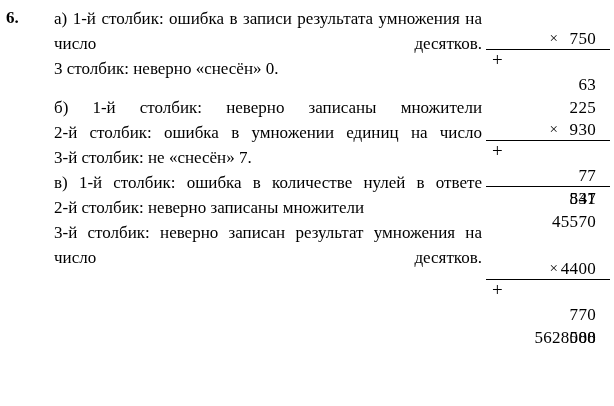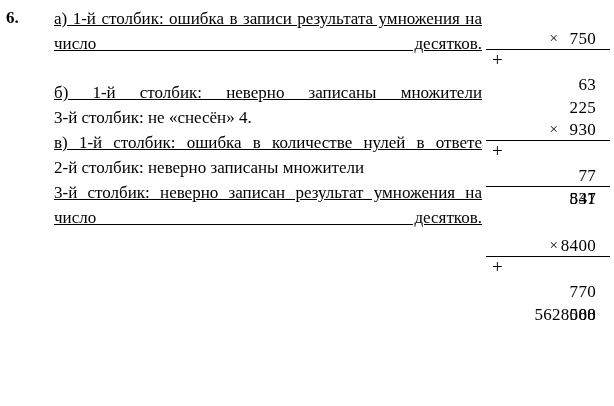--- a/index.html
+++ b/index.html
@@ -33,26 +33,25 @@
     top: 6px;
     width: 428px;
   }
   .para {
     font-size: 17px;
     line-height: 25px;
     text-align: justify;
     margin: 0;
   }
   .para.gap-before {
-    margin-top: 24px;
+    margin-top: 14px;
   }
   .para.justify-tight {
     text-align: justify;
     text-align-last: justify;
-    text-decoration: underline;
   }
   .calc-column {
     position: absolute;
     left: 486px;
     top: 4px;
     width: 124px;
     font-size: 17px;
     font-family: "Liberation Serif", serif;
   }
   .calc-block {
@@ -94,23 +93,25 @@
 </style>
 </head>
 <body>
 
 <div class="page">
 
   <div class="exercise-number">6.</div>
 
   <div class="text-column">
     <p class="para justify-tight">а) 1-й столбик: ошибка в записи результата умножения на число десятков.</p>
+    <p class="para">3 столбик: неверно «снесён» 0.</p>
 
     <p class="para gap-before justify-tight">б) 1-й столбик: неверно записаны множители</p>
-    <p class="para">3-й столбик: не «снесён» 4.</p>
+    <p class="para justify-tight">2-й столбик: ошибка в умножении единиц на число</p>
+    <p class="para">3-й столбик: не «снесён» 7.</p>
 
     <p class="para justify-tight">в) 1-й столбик: ошибка в количестве нулей в ответе</p>
     <p class="para">2-й столбик: неверно записаны множители</p>
     <p class="para justify-tight">3-й столбик: неверно записан результат умножения на число десятков.</p>
   </div>
 
   <div class="calc-column">
 
     <div class="calc-block b1">
       <div class="calc-line">
@@ -134,25 +135,28 @@
         <span class="sign-mult">×</span>
         <span class="num">77</span>
       </div>
       <div class="calc-line">
         <span class="sign-plus">+</span>
         <span class="num">837</span>
       </div>
       <div class="calc-line ruled">
         <span class="num">541</span>
       </div>
+      <div class="calc-line">
+        <span class="num">45570</span>
+      </div>
     </div>
 
     <div class="calc-block b3">
       <div class="calc-line">
-        <span class="num">8400</span>
+        <span class="num">4400</span>
       </div>
       <div class="calc-line ruled">
         <span class="sign-mult">×</span>
         <span class="num">770</span>
       </div>
       <div class="calc-line">
         <span class="sign-plus">+</span>
         <span class="num">588</span>
       </div>
       <div class="calc-line">

